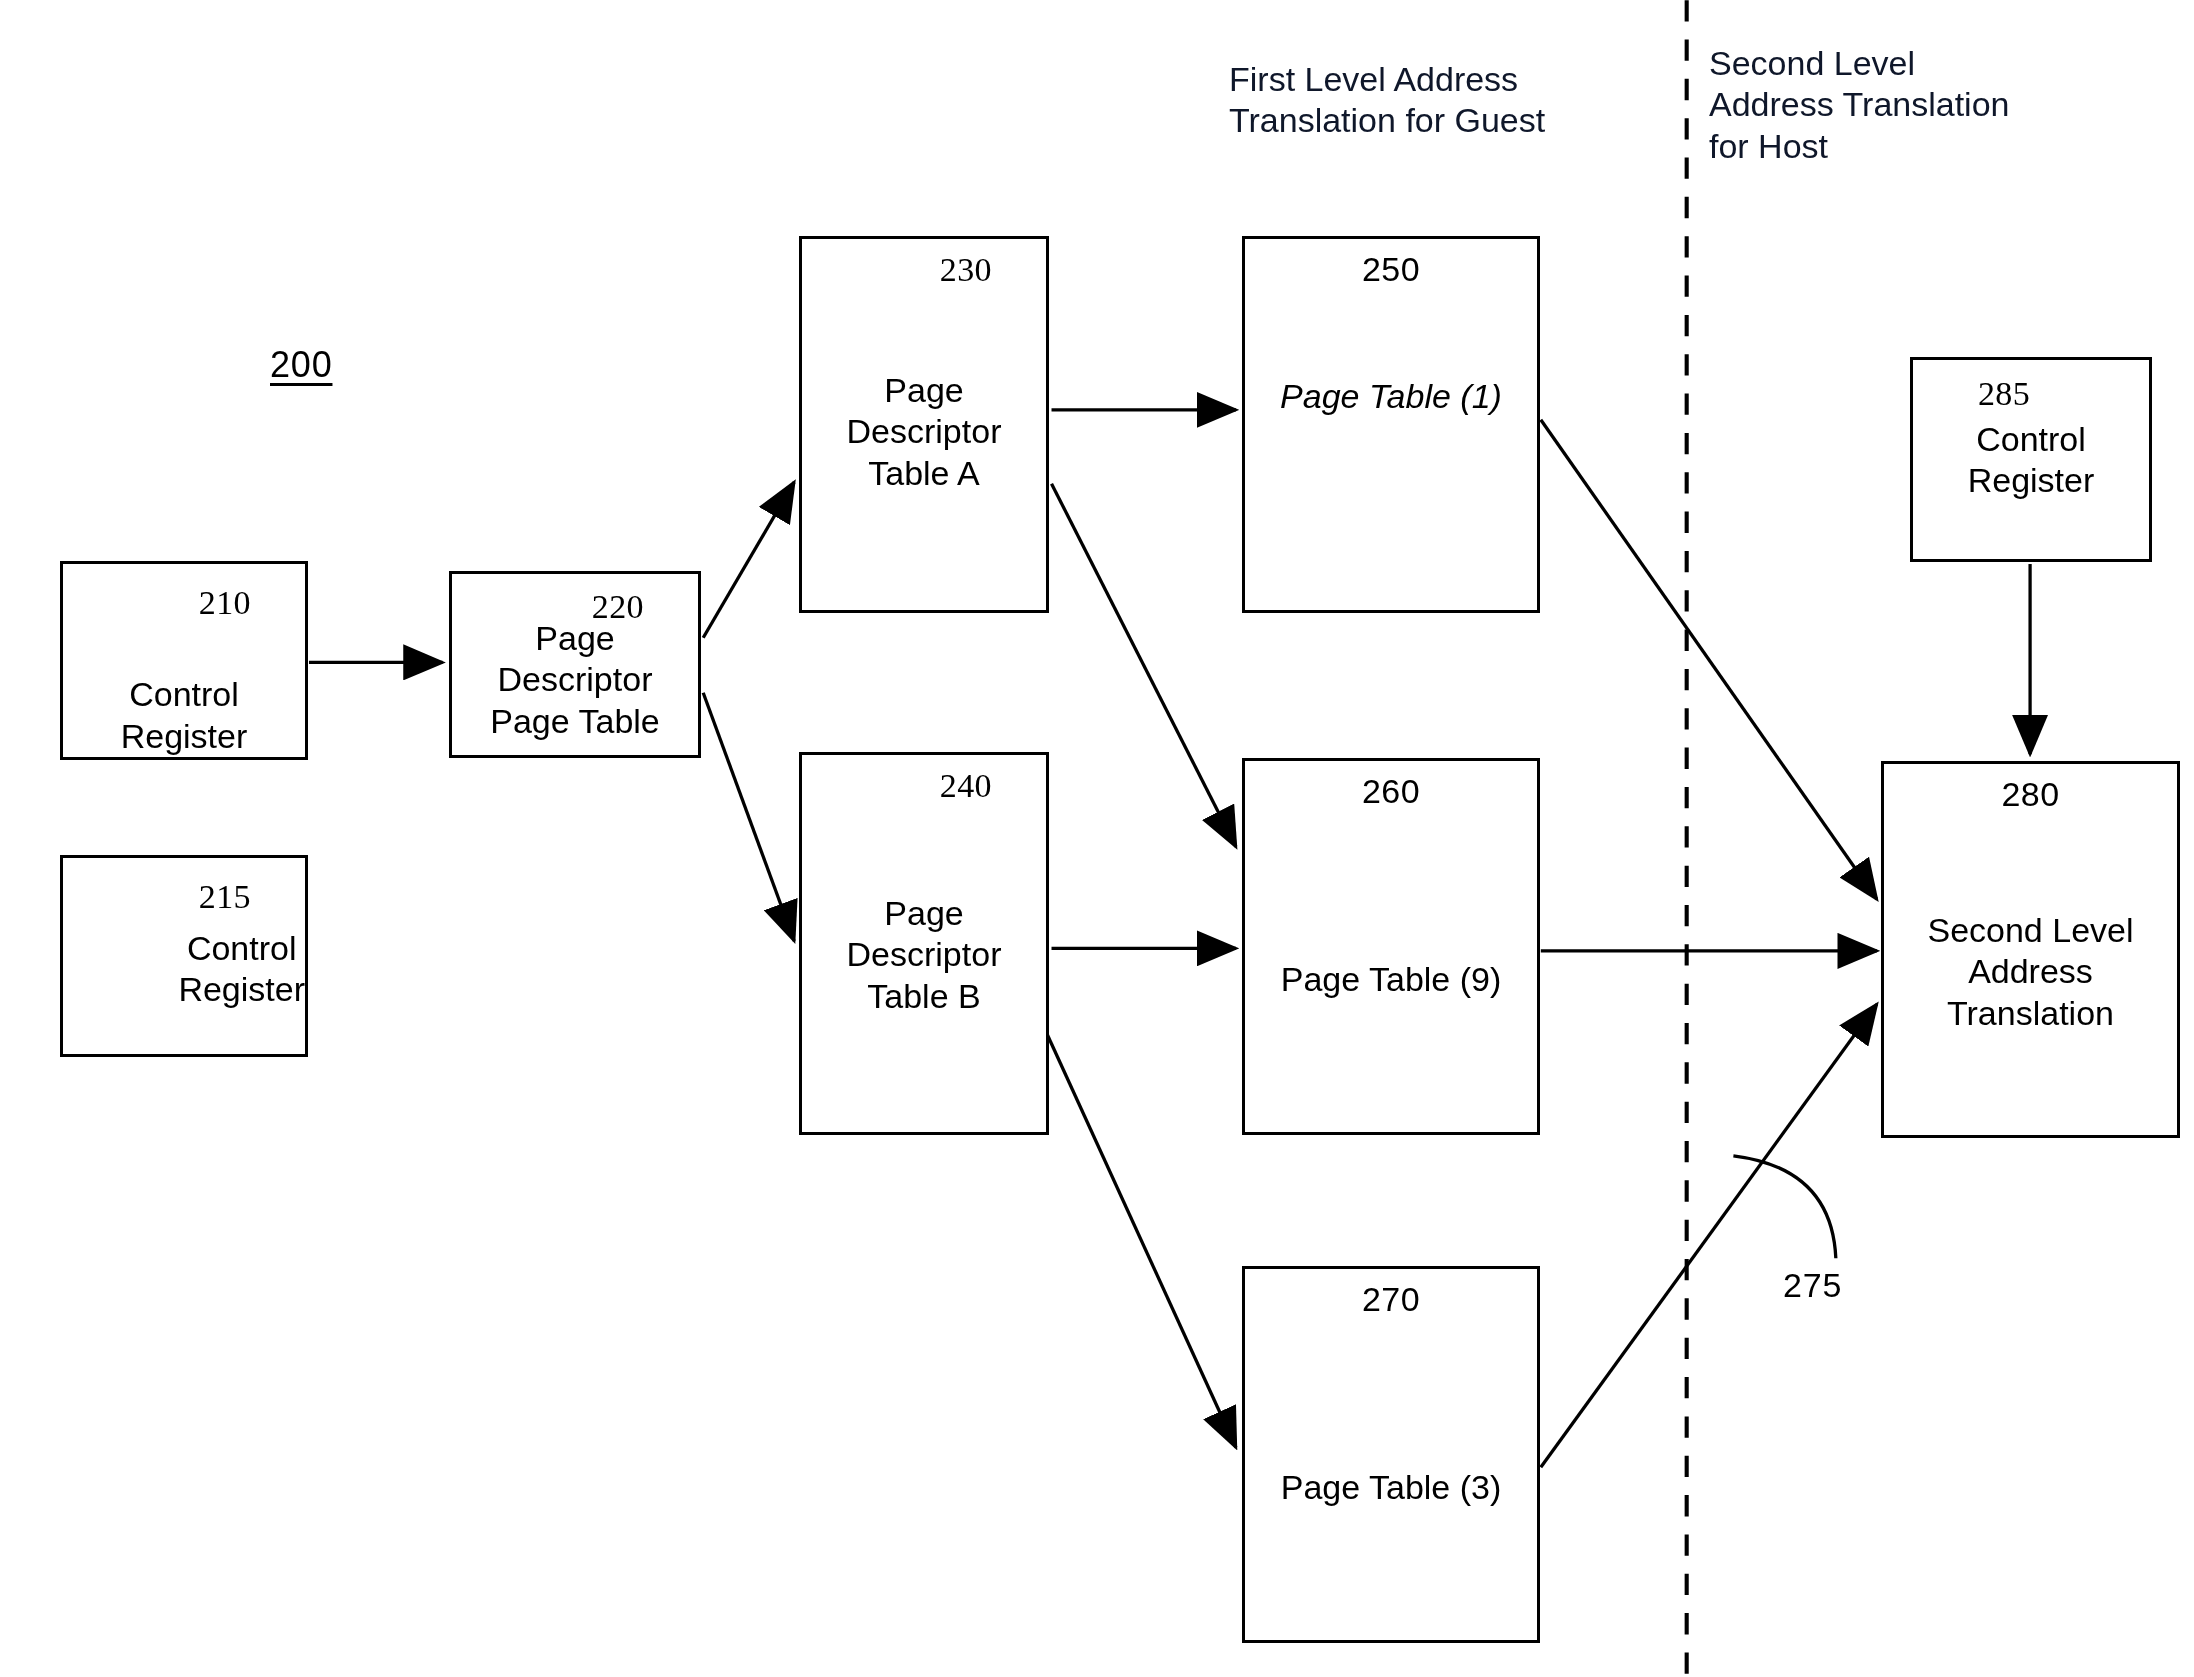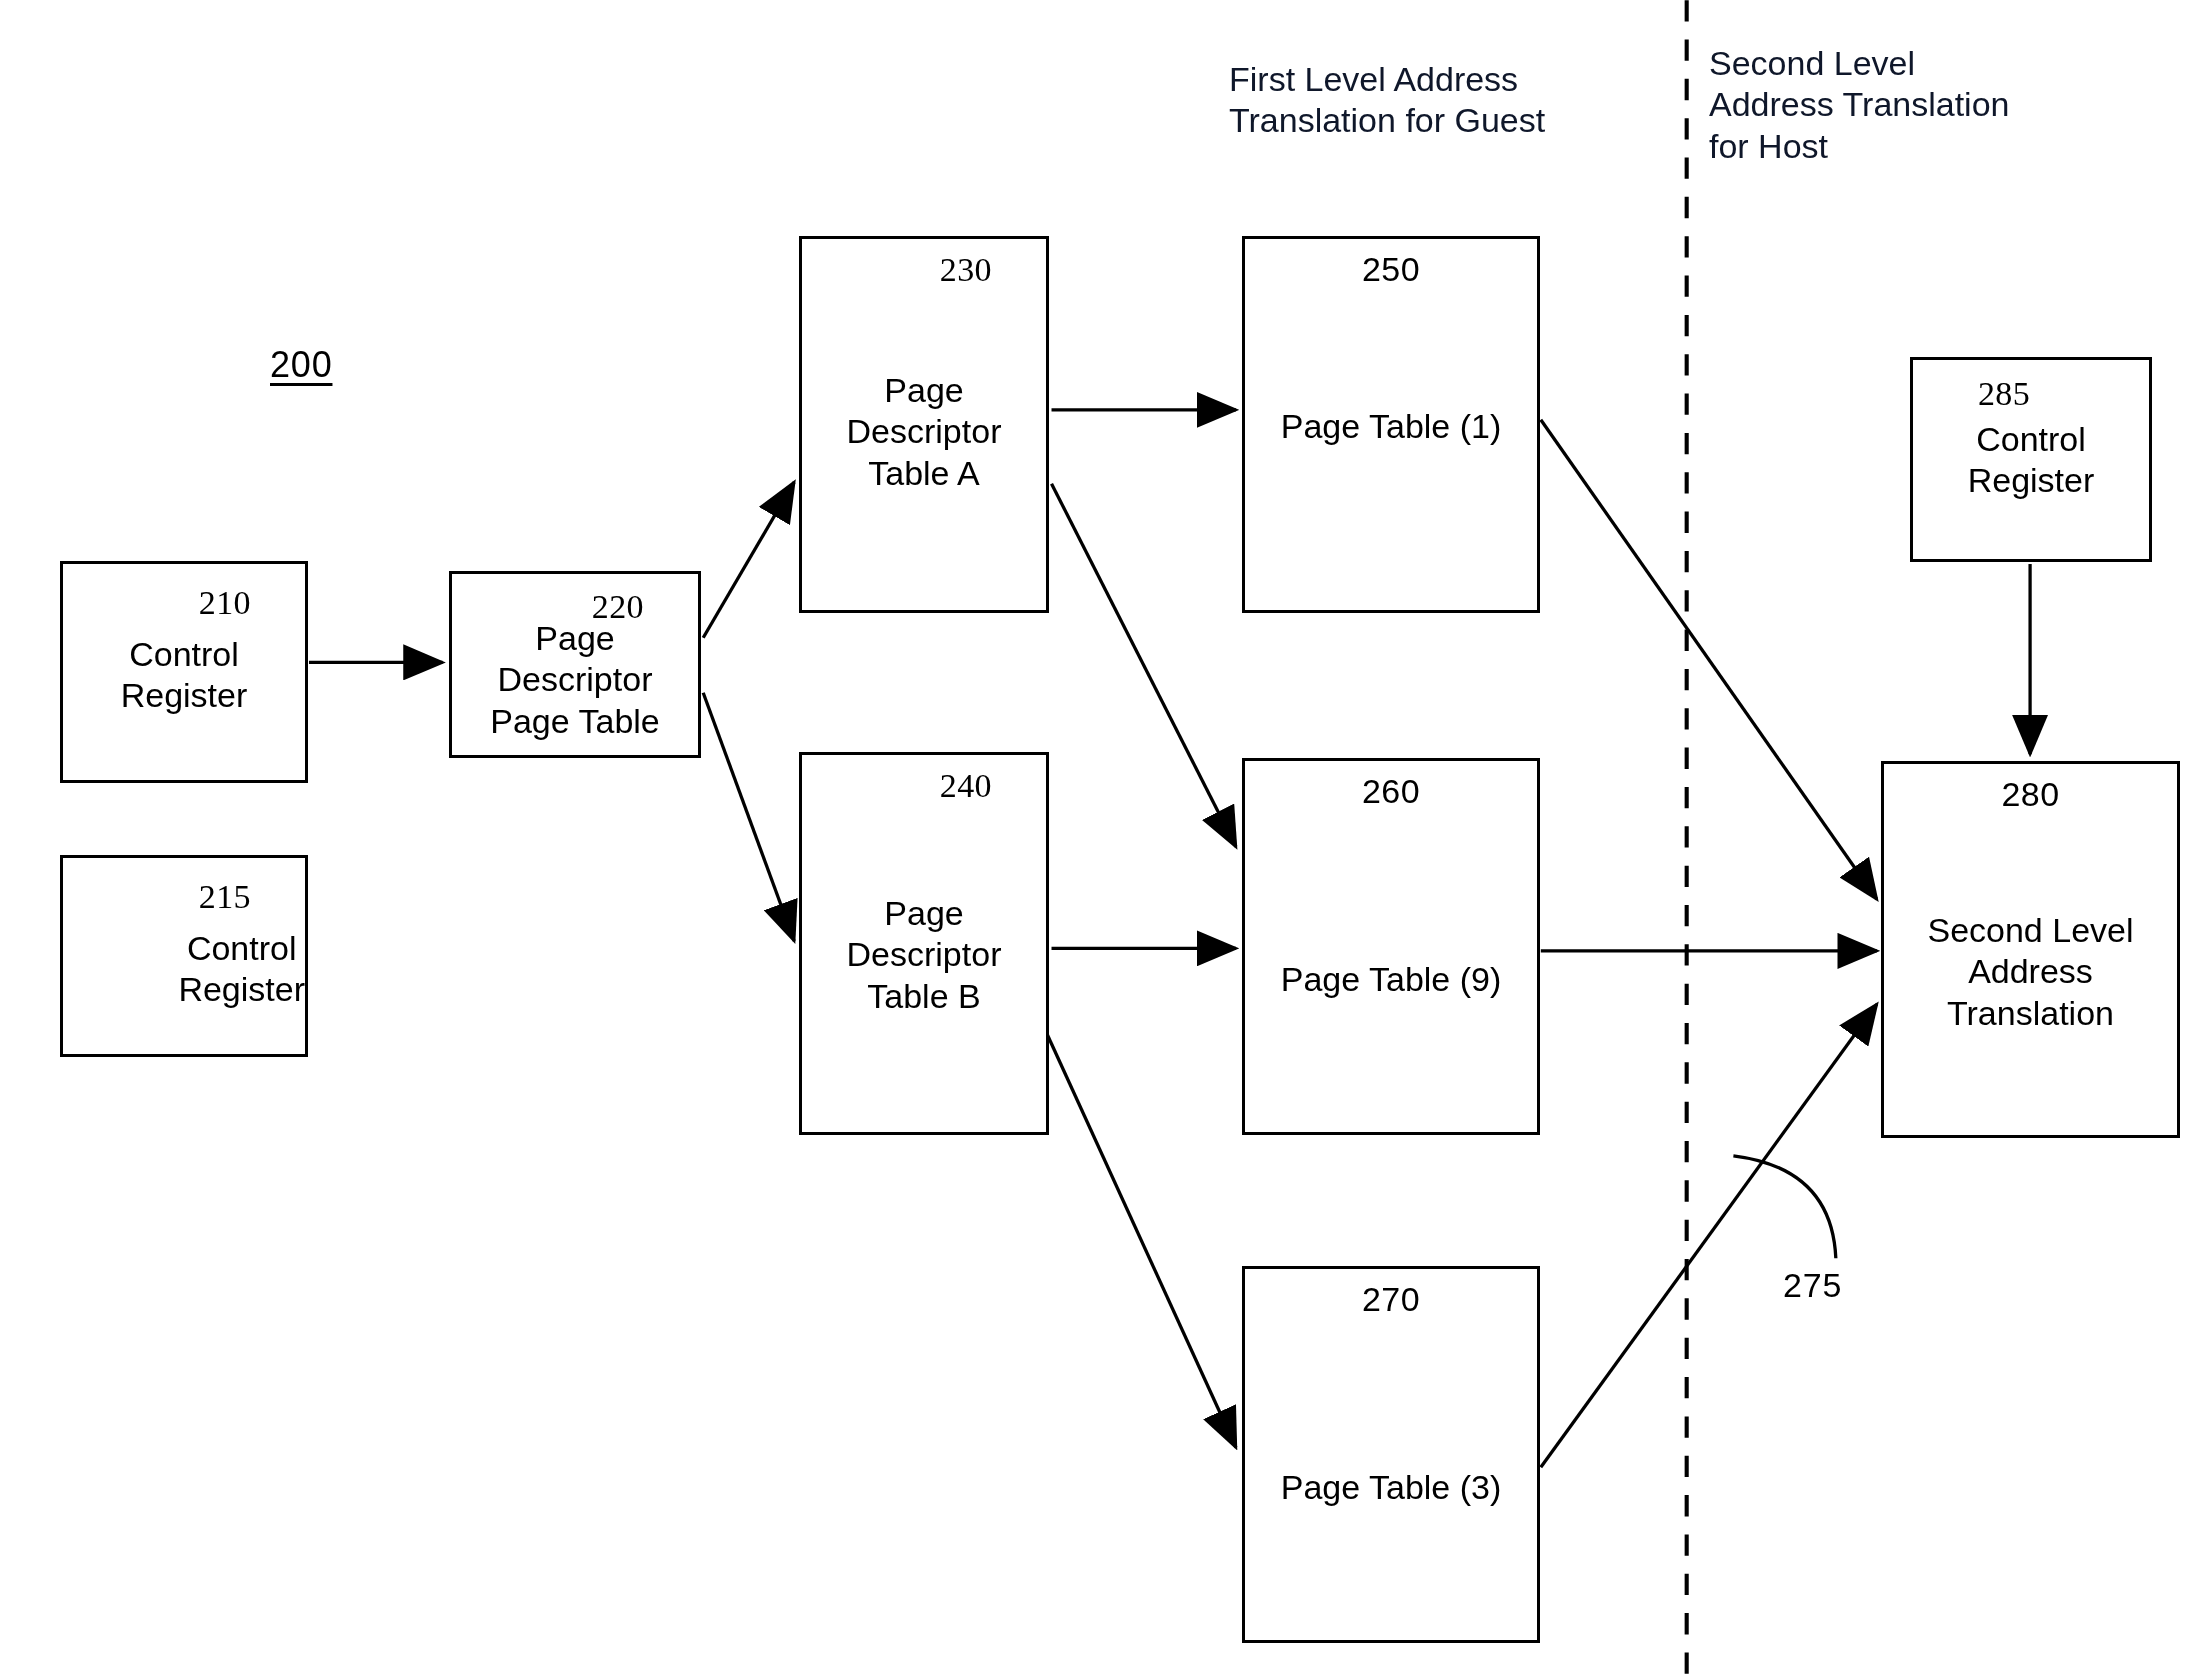--- a/index.html
+++ b/index.html
@@ -56,21 +56,21 @@
     box-sizing: border-box;
     font-family: Liberation Serif, serif;
   }
   .ref-center {
     width: 100%;
     text-align: center;
     box-sizing: border-box;
   }
 
   
-  #node-210 { left: 60px;   top: 561px;  width: 248px;  height: 222px; }
+  #node-210 { left: 60px;   top: 561px;  width: 248px;  height: 199px; justify-content: space-between; }
   #node-215 { left: 60px;   top: 855px; width: 248px;  height: 202px; align-items: flex-end; }
   #node-220 { left: 449px;  top: 571px;  width: 252px;  height: 187px; }
   #node-230 { left: 799px;  top: 236px;  width: 250px;  height: 377px; }
   #node-240 { left: 799px;  top: 752px;  width: 250px;  height: 383px; }
   #node-250 { left: 1242px; top: 236px;  width: 298px;  height: 377px; }
   #node-260 { left: 1242px; top: 758px;  width: 298px;  height: 377px; }
   #node-270 { left: 1242px; top: 1266px; width: 298px;  height: 377px; }
   #node-280 { left: 1881px; top: 761px;  width: 299px;  height: 377px; }
   #node-285 { left: 1910px; top: 357px;  width: 242px;  height: 205px; }
 
@@ -78,21 +78,21 @@
   #node-210 .body { margin-top: 13px; }
   #node-215 .ref { margin-top: 21px; }
   #node-215 .body { margin-top: 13px; }
   #node-220 .ref { margin-top: 14.8px; }
   #node-220 .body { margin-top: -6.6px; }
   #node-230 .ref { margin-top: 13px; }
   #node-230 .body { margin-top: 82px; }
   #node-240 .ref { margin-top: 13px; }
   #node-240 .body { margin-top: 89px; }
   #node-250 .ref { margin-top: 13px; }
-  #node-250 .body { margin-top: 118px; }
+  #node-250 .body { margin-top: 88px; font-style: italic; }
   #node-260 .ref { margin-top: 13px; }
   #node-260 .body { margin-top: 149px; }
   #node-270 .ref { margin-top: 13px; }
   #node-270 .body { margin-top: 149px; }
   #node-280 .ref { margin-top: 13px; }
   #node-280 .body { margin-top: 97px; }
   #node-285 .ref { margin-top: 16.4px; text-align: center; }
   #node-285 .body { margin-top: 6.6px; }
 
   

